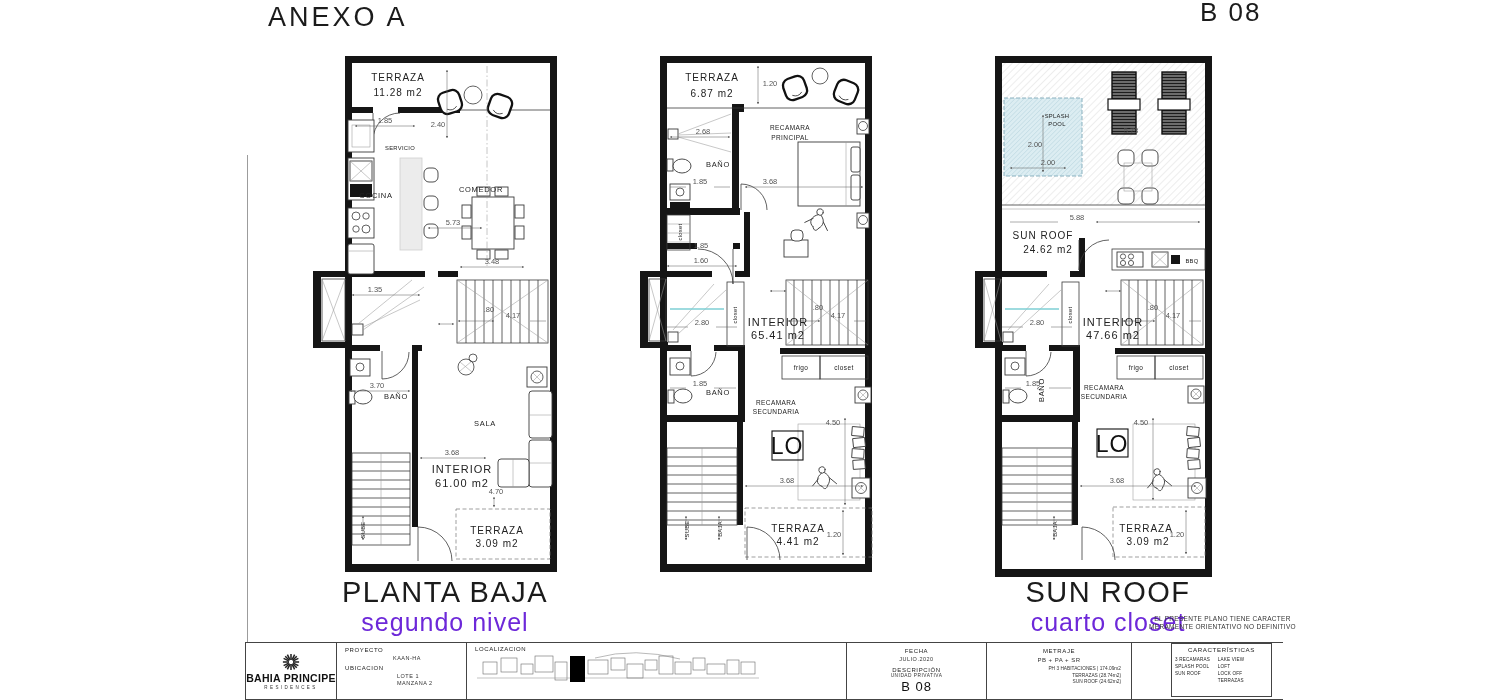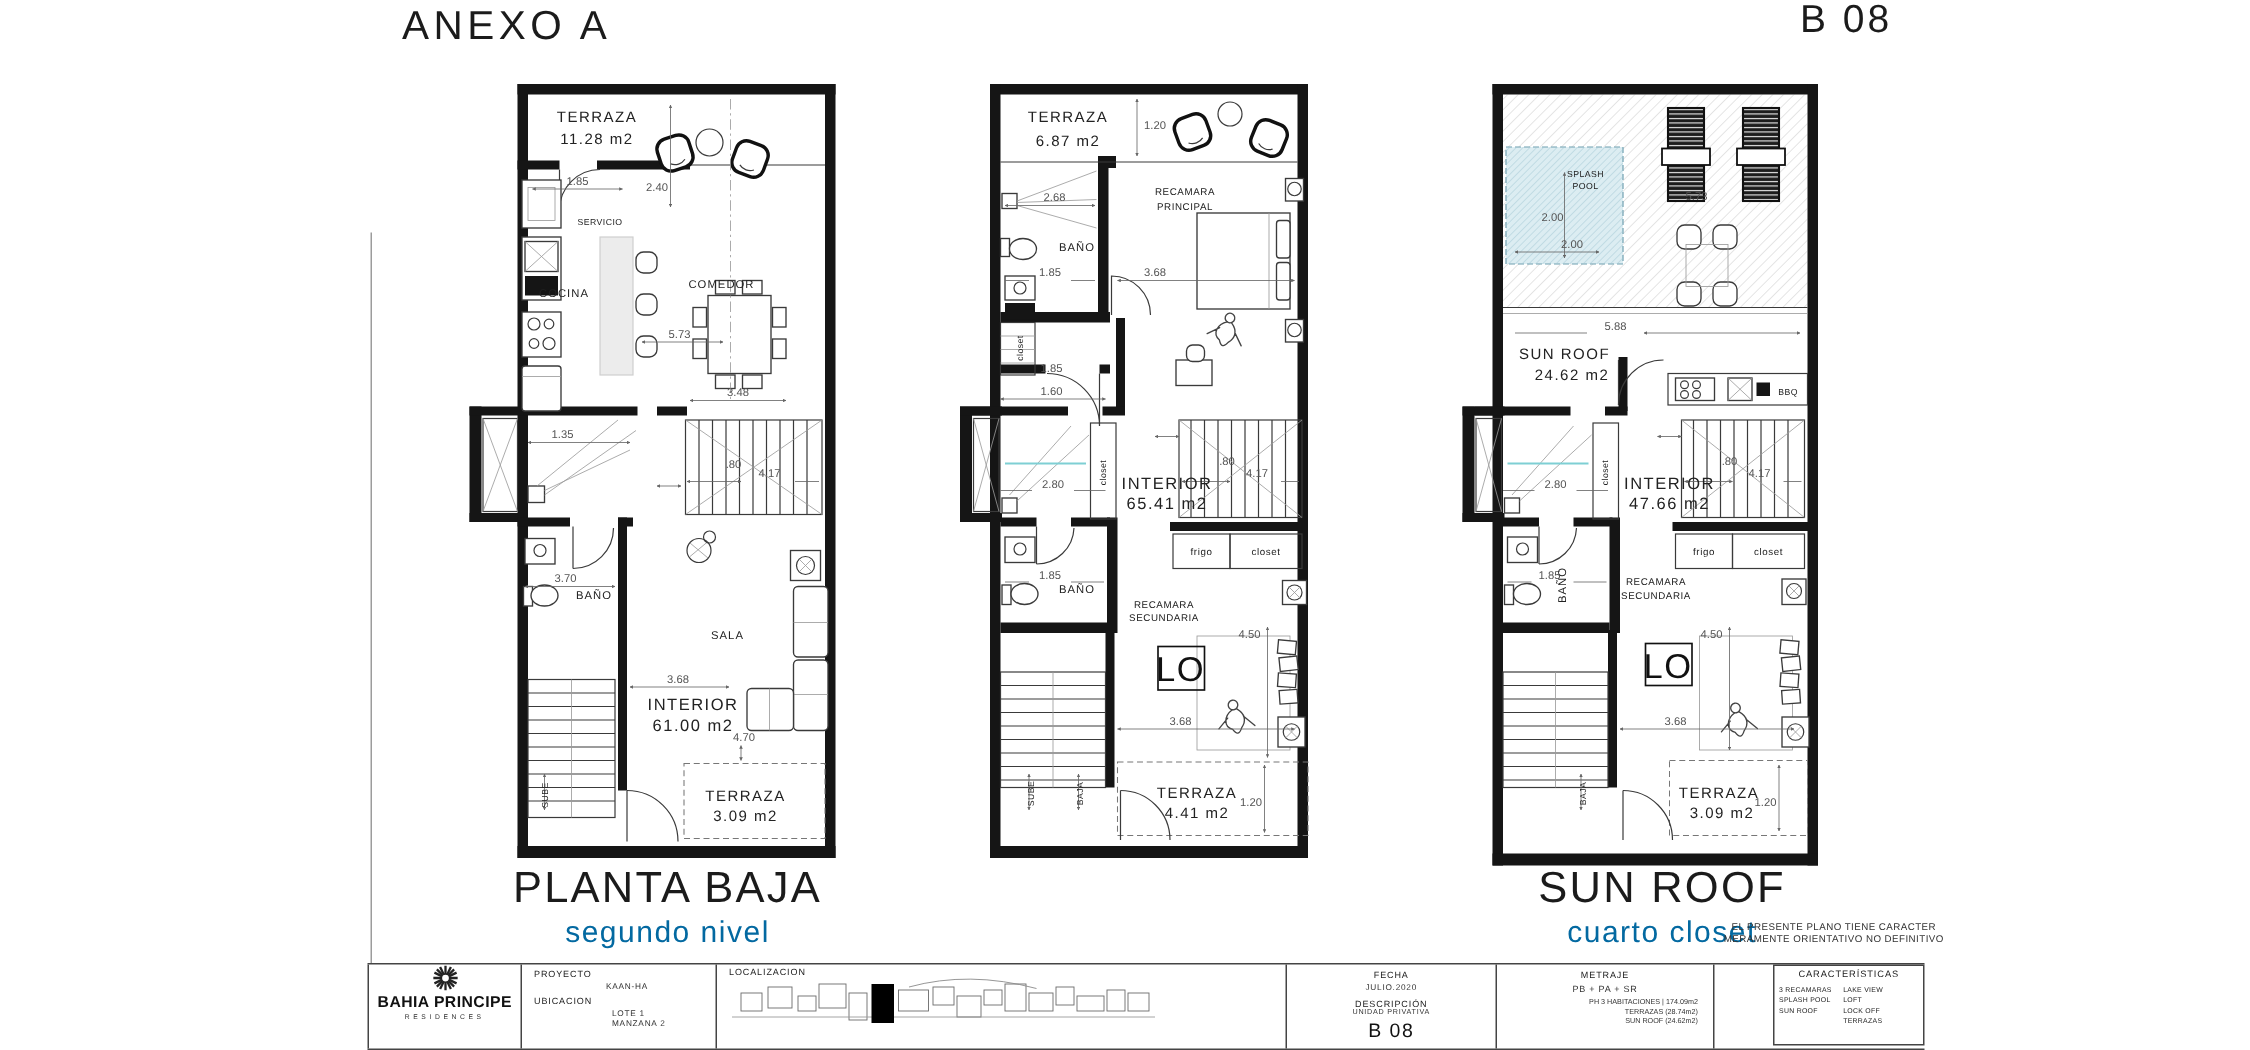--- a/index.html
+++ b/index.html
@@ -3,21 +3,21 @@
 <meta charset="utf-8">
 <style>
   html,body{margin:0;padding:0;background:#fff;}
   #sheet{position:relative;width:1500px;height:700px;background:#fff;overflow:hidden;
          font-family:"Liberation Sans",sans-serif;color:#1a1a1a;}
   .abs{position:absolute;}
   #anexo-title{left:268px;top:2px;font-size:27px;letter-spacing:3px;color:#1b1b1b;}
   #unit-code{left:1200px;top:-3px;font-size:26px;letter-spacing:2px;color:#1b1b1b;}
   .plan-title{position:absolute;text-align:center;color:#1b1b1b;}
   .plan-title .main{font-size:29px;letter-spacing:1.5px;line-height:31px;}
-  .plan-title .sub{font-size:20px;letter-spacing:1px;line-height:28px;color:#0369a1;}
+  .plan-title .sub{font-size:25px;letter-spacing:1px;line-height:28px;color:#6d28d9;}
   #frame-line{left:247px;top:155px;width:1px;height:487px;background:#9c9c9c;}
   #disclaimer{left:1110px;top:615px;width:225px;text-align:center;font-size:6.5px;
               line-height:8px;letter-spacing:.3px;color:#333;}
   
   svg text{font-family:"Liberation Sans",sans-serif;text-anchor:middle;fill:#222;}
   .w{fill:#151515;stroke:none;}
   .ln{fill:none;stroke:#3a3a3a;stroke-width:.8;}
   .lt{fill:none;stroke:#9a9a9a;stroke-width:.55;}
   .furn{fill:#fff;stroke:#3a3a3a;stroke-width:.9;}
   .furnb{fill:#fff;stroke:#111;stroke-width:2.3;}
@@ -31,22 +31,22 @@
   .t-int{font-size:11px;letter-spacing:1px;}
   .t-room{font-size:7.5px;letter-spacing:.7px;}
   .t-sm{font-size:6.5px;letter-spacing:.4px;}
   .t-dim{font-size:7.5px;fill:#555;}
   .t-tiny{font-size:5.8px;letter-spacing:.3px;}
   .t-lo{font-size:23px;letter-spacing:1px;fill:#111;}
   
   #titleblock{left:245px;top:642px;width:1038px;height:56px;display:flex;
               border-top:1px solid #444;border-bottom:1px solid #444;font-size:6px;color:#222;}
   .tb-cell{border-right:1px solid #444;box-sizing:border-box;position:relative;}
-  #tb-logo{width:103px;border-left:1px solid #444;display:flex;flex-direction:column;
-           align-items:center;justify-content:flex-start;gap:1px;}
+  #tb-logo{width:92px;border-left:1px solid #444;display:flex;flex-direction:column;
+           align-items:center;justify-content:center;gap:1px;}
   #tb-logo .brand{font-weight:bold;font-size:10.5px;letter-spacing:.3px;color:#111;}
   #tb-logo .brand-sub{font-size:4.5px;letter-spacing:2.4px;color:#333;}
   #tb-proy{width:130px;padding:4px 8px;}
   .tb-label{font-size:6px;letter-spacing:.6px;color:#222;}
   .tb-val{font-size:5.5px;letter-spacing:.5px;color:#333;}
   #tb-loc{width:380px;padding:3px 8px;}
   #tb-fecha{width:140px;text-align:center;padding-top:5px;}
   #tb-met{width:145px;text-align:center;padding-top:5px;}
   #tb-car-wrap{width:140px;border-right:none;display:flex;justify-content:flex-end;}
   #tb-car{width:101px;height:54px;border:1px solid #444;box-sizing:border-box;

